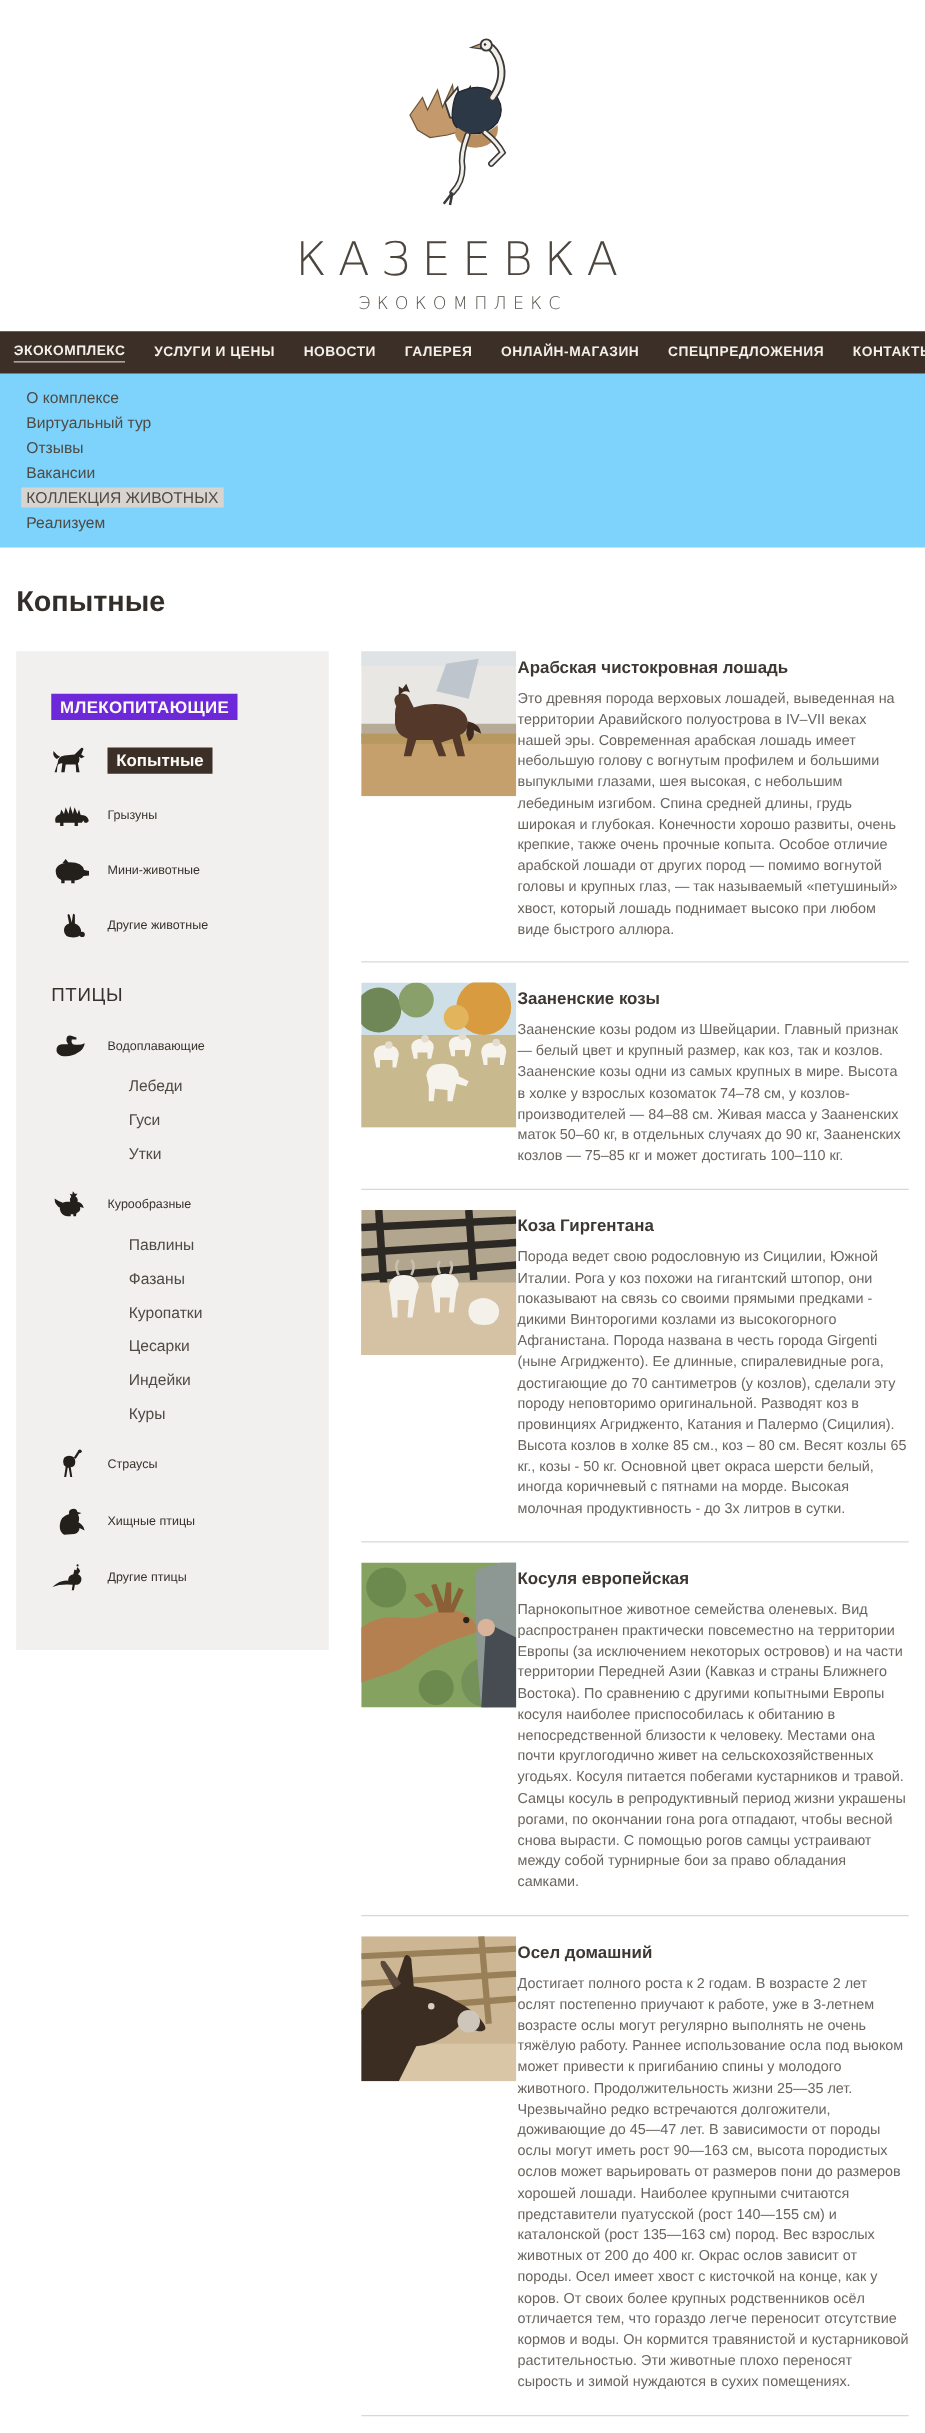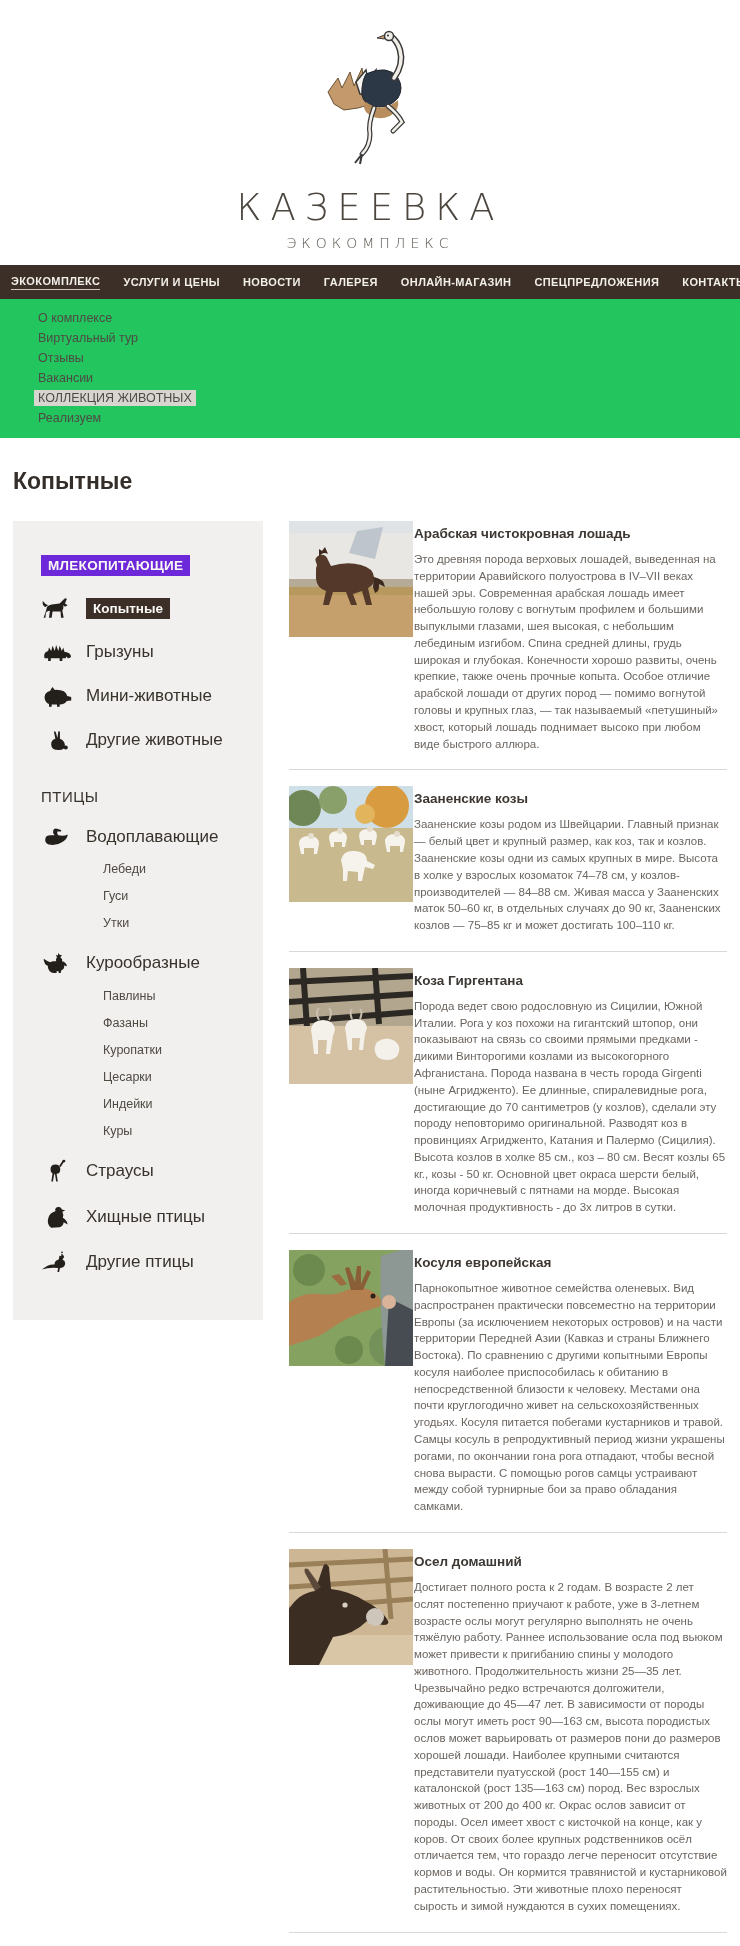--- a/index.html
+++ b/index.html
@@ -23,41 +23,41 @@
   .main-nav {
     background: #3b2f28; height: 34px; display: flex; align-items: center;
     padding: 0 11px; gap: 23px;
   }
   .main-nav a {
     color: #f3efe9; text-decoration: none; font-size: 11px; font-weight: bold;
     letter-spacing: .4px; white-space: nowrap;
   }
   .main-nav a.active { border-bottom: 1px solid #cfc8c0; padding-bottom: 2px; }
   
-  .submenu { background: #22c55e; padding: 9px 17px 10px; }
+  .submenu { background: #7dd3fc; padding: 9px 0 10px; }
   .submenu-item {
     display: block; font-size: 12.5px; color: #4f4a44; text-decoration: none;
     line-height: 20px; padding-left: 21px;
   }
   .submenu-item .hl { background: #d8d5d1; padding: 1px 4px; margin-left: -4px; }
   
   .page-title {
     font-size: 23px; font-weight: bold; color: #332e29;
     margin: 30px 0 26px 13px;
   }
   
   .content { display: flex; padding: 0 13px; gap: 26px; align-items: flex-start; }
   .sidebar { width: 250px; flex: none; background: #f2f0ee; padding: 34px 10px 46px 28px; }
   .side-badge {
     display: inline-block; background: #6d28d9; color: #fbf9f6;
     font-size: 13.5px; font-weight: bold; padding: 3px 7px; letter-spacing: .3px;
   }
   .side-row { display: flex; align-items: center; gap: 13px; margin-top: 20px; }
   .side-row .ic { width: 32px; flex: none; display: flex; justify-content: center; }
-  .side-row .lbl { font-size: 17px; color: #37322c; text-decoration: none; }
+  .side-row .lbl { font-size: 10px; color: #37322c; text-decoration: none; }
   .side-row.selected .lbl { background:#3b2f28; color:#fbf9f6; font-weight:bold; padding:3px 7px; font-size:13.5px; }
   .side-section { font-size: 15px; color: #37322c; letter-spacing: .5px; margin-top: 36px; }
   .side-sub { display: block; font-size: 12.5px; color: #4f4a44; text-decoration: none; margin: 13px 0 0 62px; }
   .side-icon { fill: #231f1b; }
   
   .cards { flex: 1; }
   .card { display: flex; gap: 1px; border-bottom: 1px solid #dbd8d4; padding-bottom: 17px; margin-bottom: 16px; }
   .card-photo { width: 124px; height: 116px; flex: none; }
   .card-photo svg { display:block; }
   .card-body { flex: 1; }

